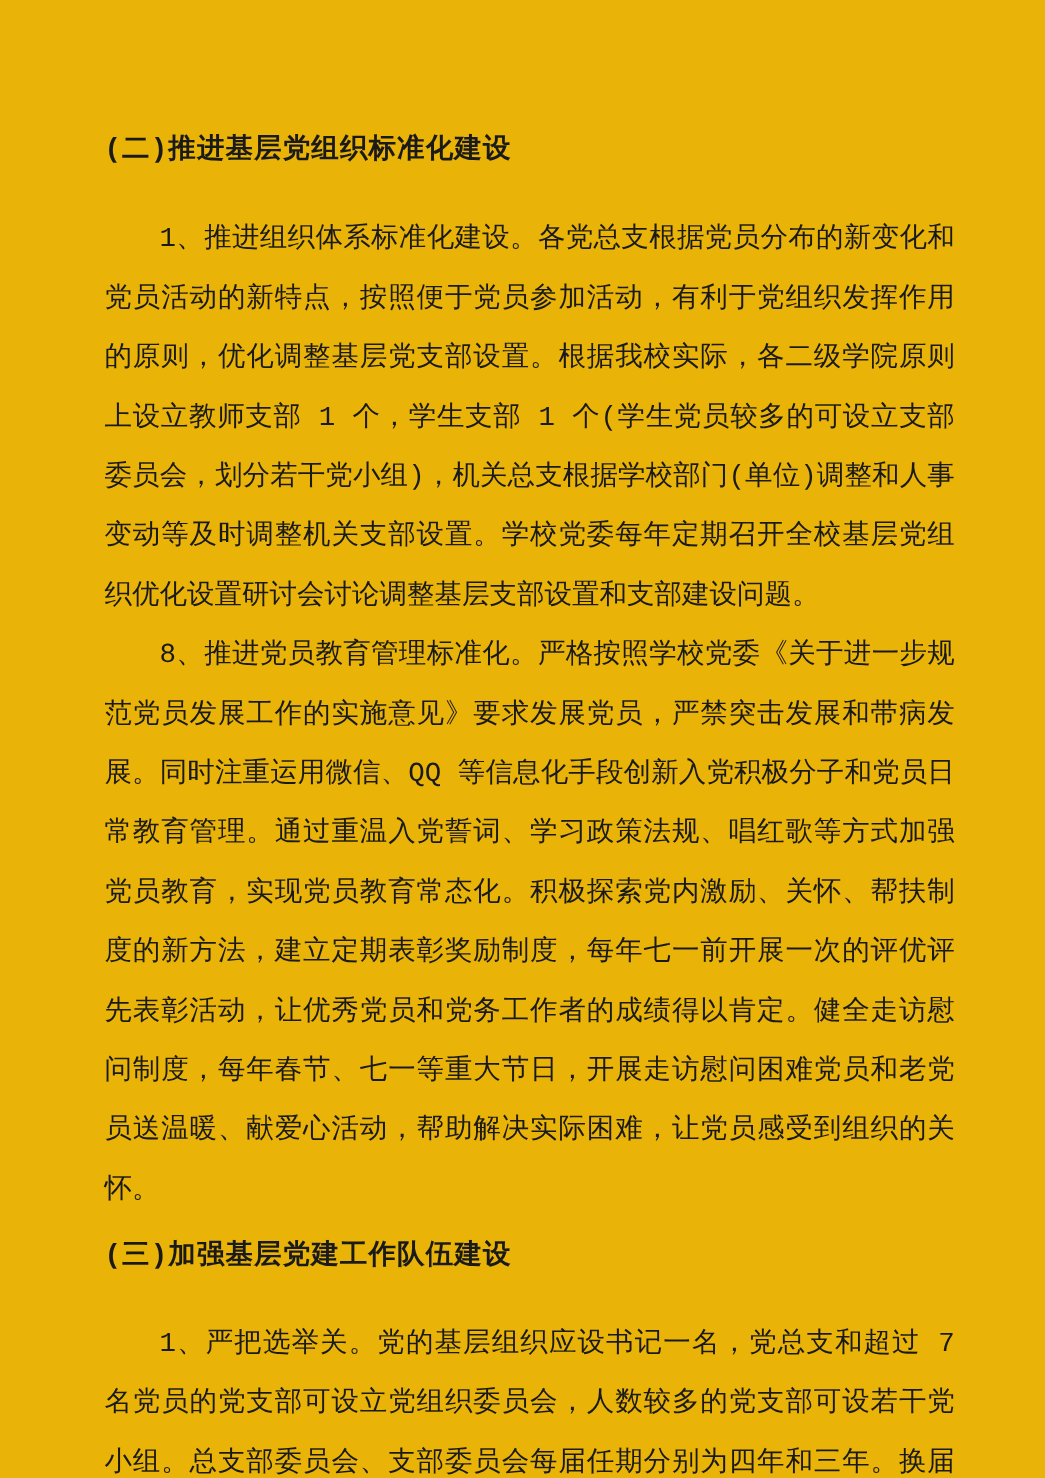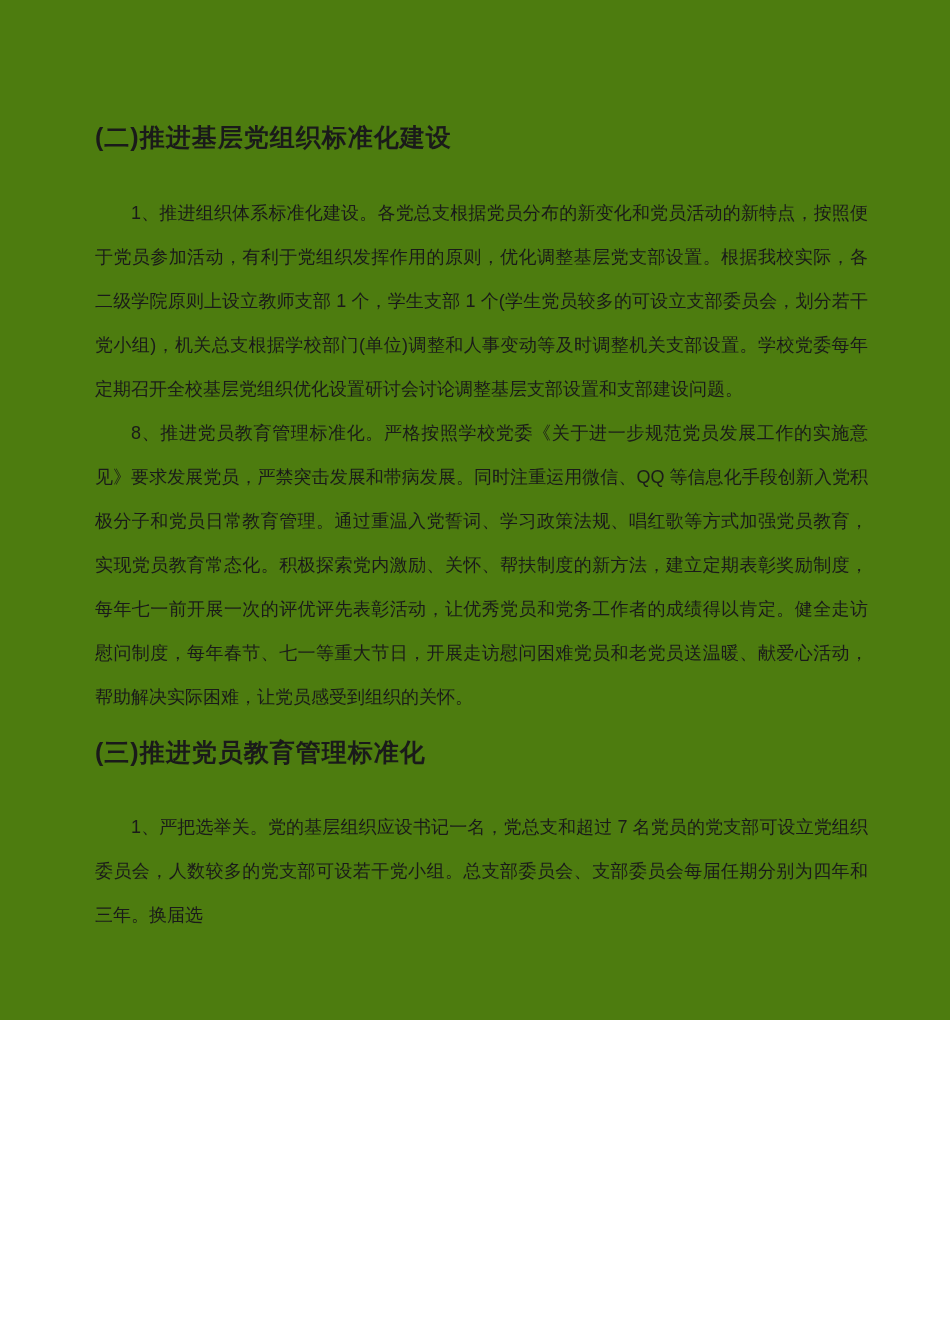--- a/index.html
+++ b/index.html
@@ -2,61 +2,61 @@
 <html><head>
 <meta charset="utf-8">
 <style>
   * { margin: 0; padding: 0; box-sizing: border-box; }
   html, body {
     background: #ffffff;
   }
   .page {
     position: relative;
     width: 950px;
-    height: 1020px;
-    background: #4d7c0f;
+    height: 1344px;
+    background: #eab308;
     overflow: hidden;
-    font-family: Liberation Sans, sans-serif;
+    font-family: Liberation Mono, monospace;
     color: #1a1a1a;
   }
   .content {
     padding: 116px 82px 0 95px;
   }
   .section-heading {
     font-size: 25px;
     line-height: 42.5px;
     font-weight: 600;
     letter-spacing: 1px;
     text-align: left;
     margin: 0 0 32px 0;
   }
   .section + .section .section-heading {
     margin-top: 12px;
   }
   .body-paragraph {
-    font-size: 18px;
-    line-height: 44px;
+    font-size: 25px;
+    line-height: 54px;
     text-align: justify;
     text-justify: inter-character;
     text-indent: 2em;
     font-weight: 400;
     word-break: break-all;
   }
 </style>
 </head>
 <body>
 
 <div class="page">
   <div class="content">
 
     <div class="section">
       <h2 class="section-heading">(二)推进基层党组织标准化建设</h2>
       <p class="body-paragraph">1、推进组织体系标准化建设。各党总支根据党员分布的新变化和党员活动的新特点，按照便于党员参加活动，有利于党组织发挥作用的原则，优化调整基层党支部设置。根据我校实际，各二级学院原则上设立教师支部 1 个，学生支部 1 个(学生党员较多的可设立支部委员会，划分若干党小组)，机关总支根据学校部门(单位)调整和人事变动等及时调整机关支部设置。学校党委每年定期召开全校基层党组织优化设置研讨会讨论调整基层支部设置和支部建设问题。</p>
       <p class="body-paragraph">8、推进党员教育管理标准化。严格按照学校党委《关于进一步规范党员发展工作的实施意见》要求发展党员，严禁突击发展和带病发展。同时注重运用微信、QQ 等信息化手段创新入党积极分子和党员日常教育管理。通过重温入党誓词、学习政策法规、唱红歌等方式加强党员教育，实现党员教育常态化。积极探索党内激励、关怀、帮扶制度的新方法，建立定期表彰奖励制度，每年七一前开展一次的评优评先表彰活动，让优秀党员和党务工作者的成绩得以肯定。健全走访慰问制度，每年春节、七一等重大节日，开展走访慰问困难党员和老党员送温暖、献爱心活动，帮助解决实际困难，让党员感受到组织的关怀。</p>
     </div>
 
     <div class="section">
-      <h2 class="section-heading">(三)推进党员教育管理标准化</h2>
+      <h2 class="section-heading">(三)加强基层党建工作队伍建设</h2>
       <p class="body-paragraph">1、严把选举关。党的基层组织应设书记一名，党总支和超过 7 名党员的党支部可设立党组织委员会，人数较多的党支部可设若干党小组。总支部委员会、支部委员会每届任期分别为四年和三年。换届选</p>
     </div>
 
   </div>
 </div>
 
 </body></html>

